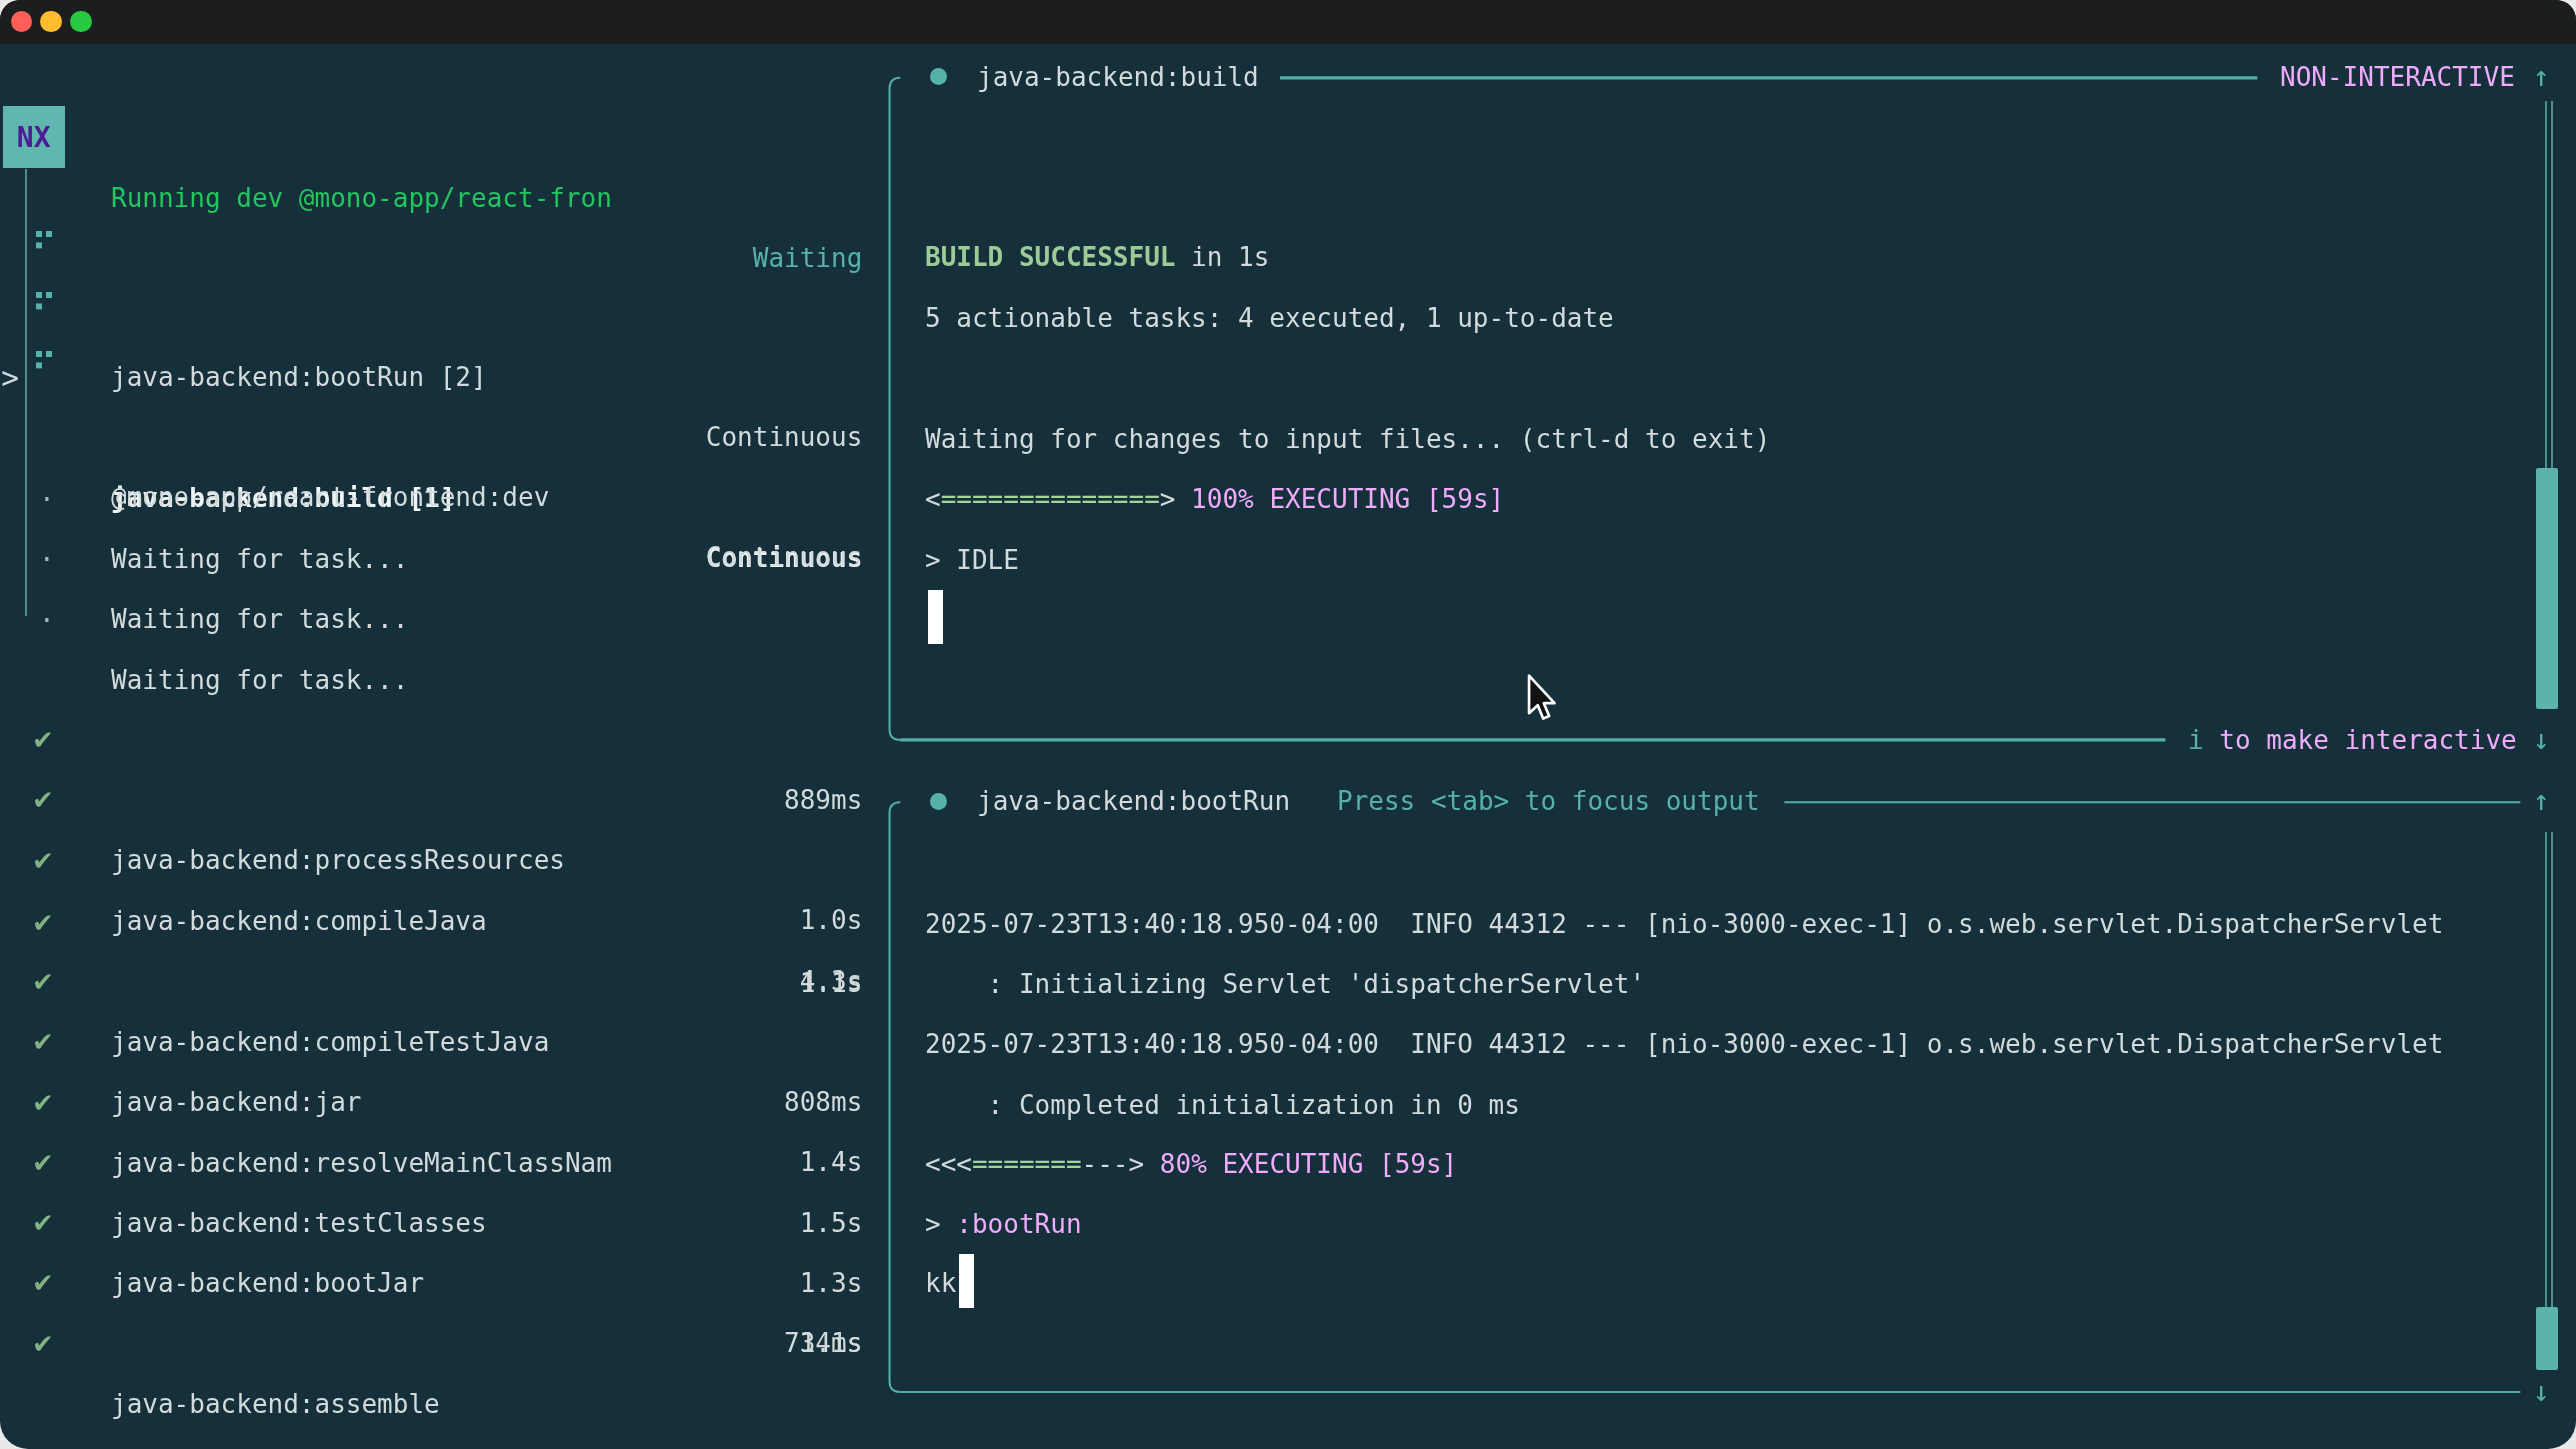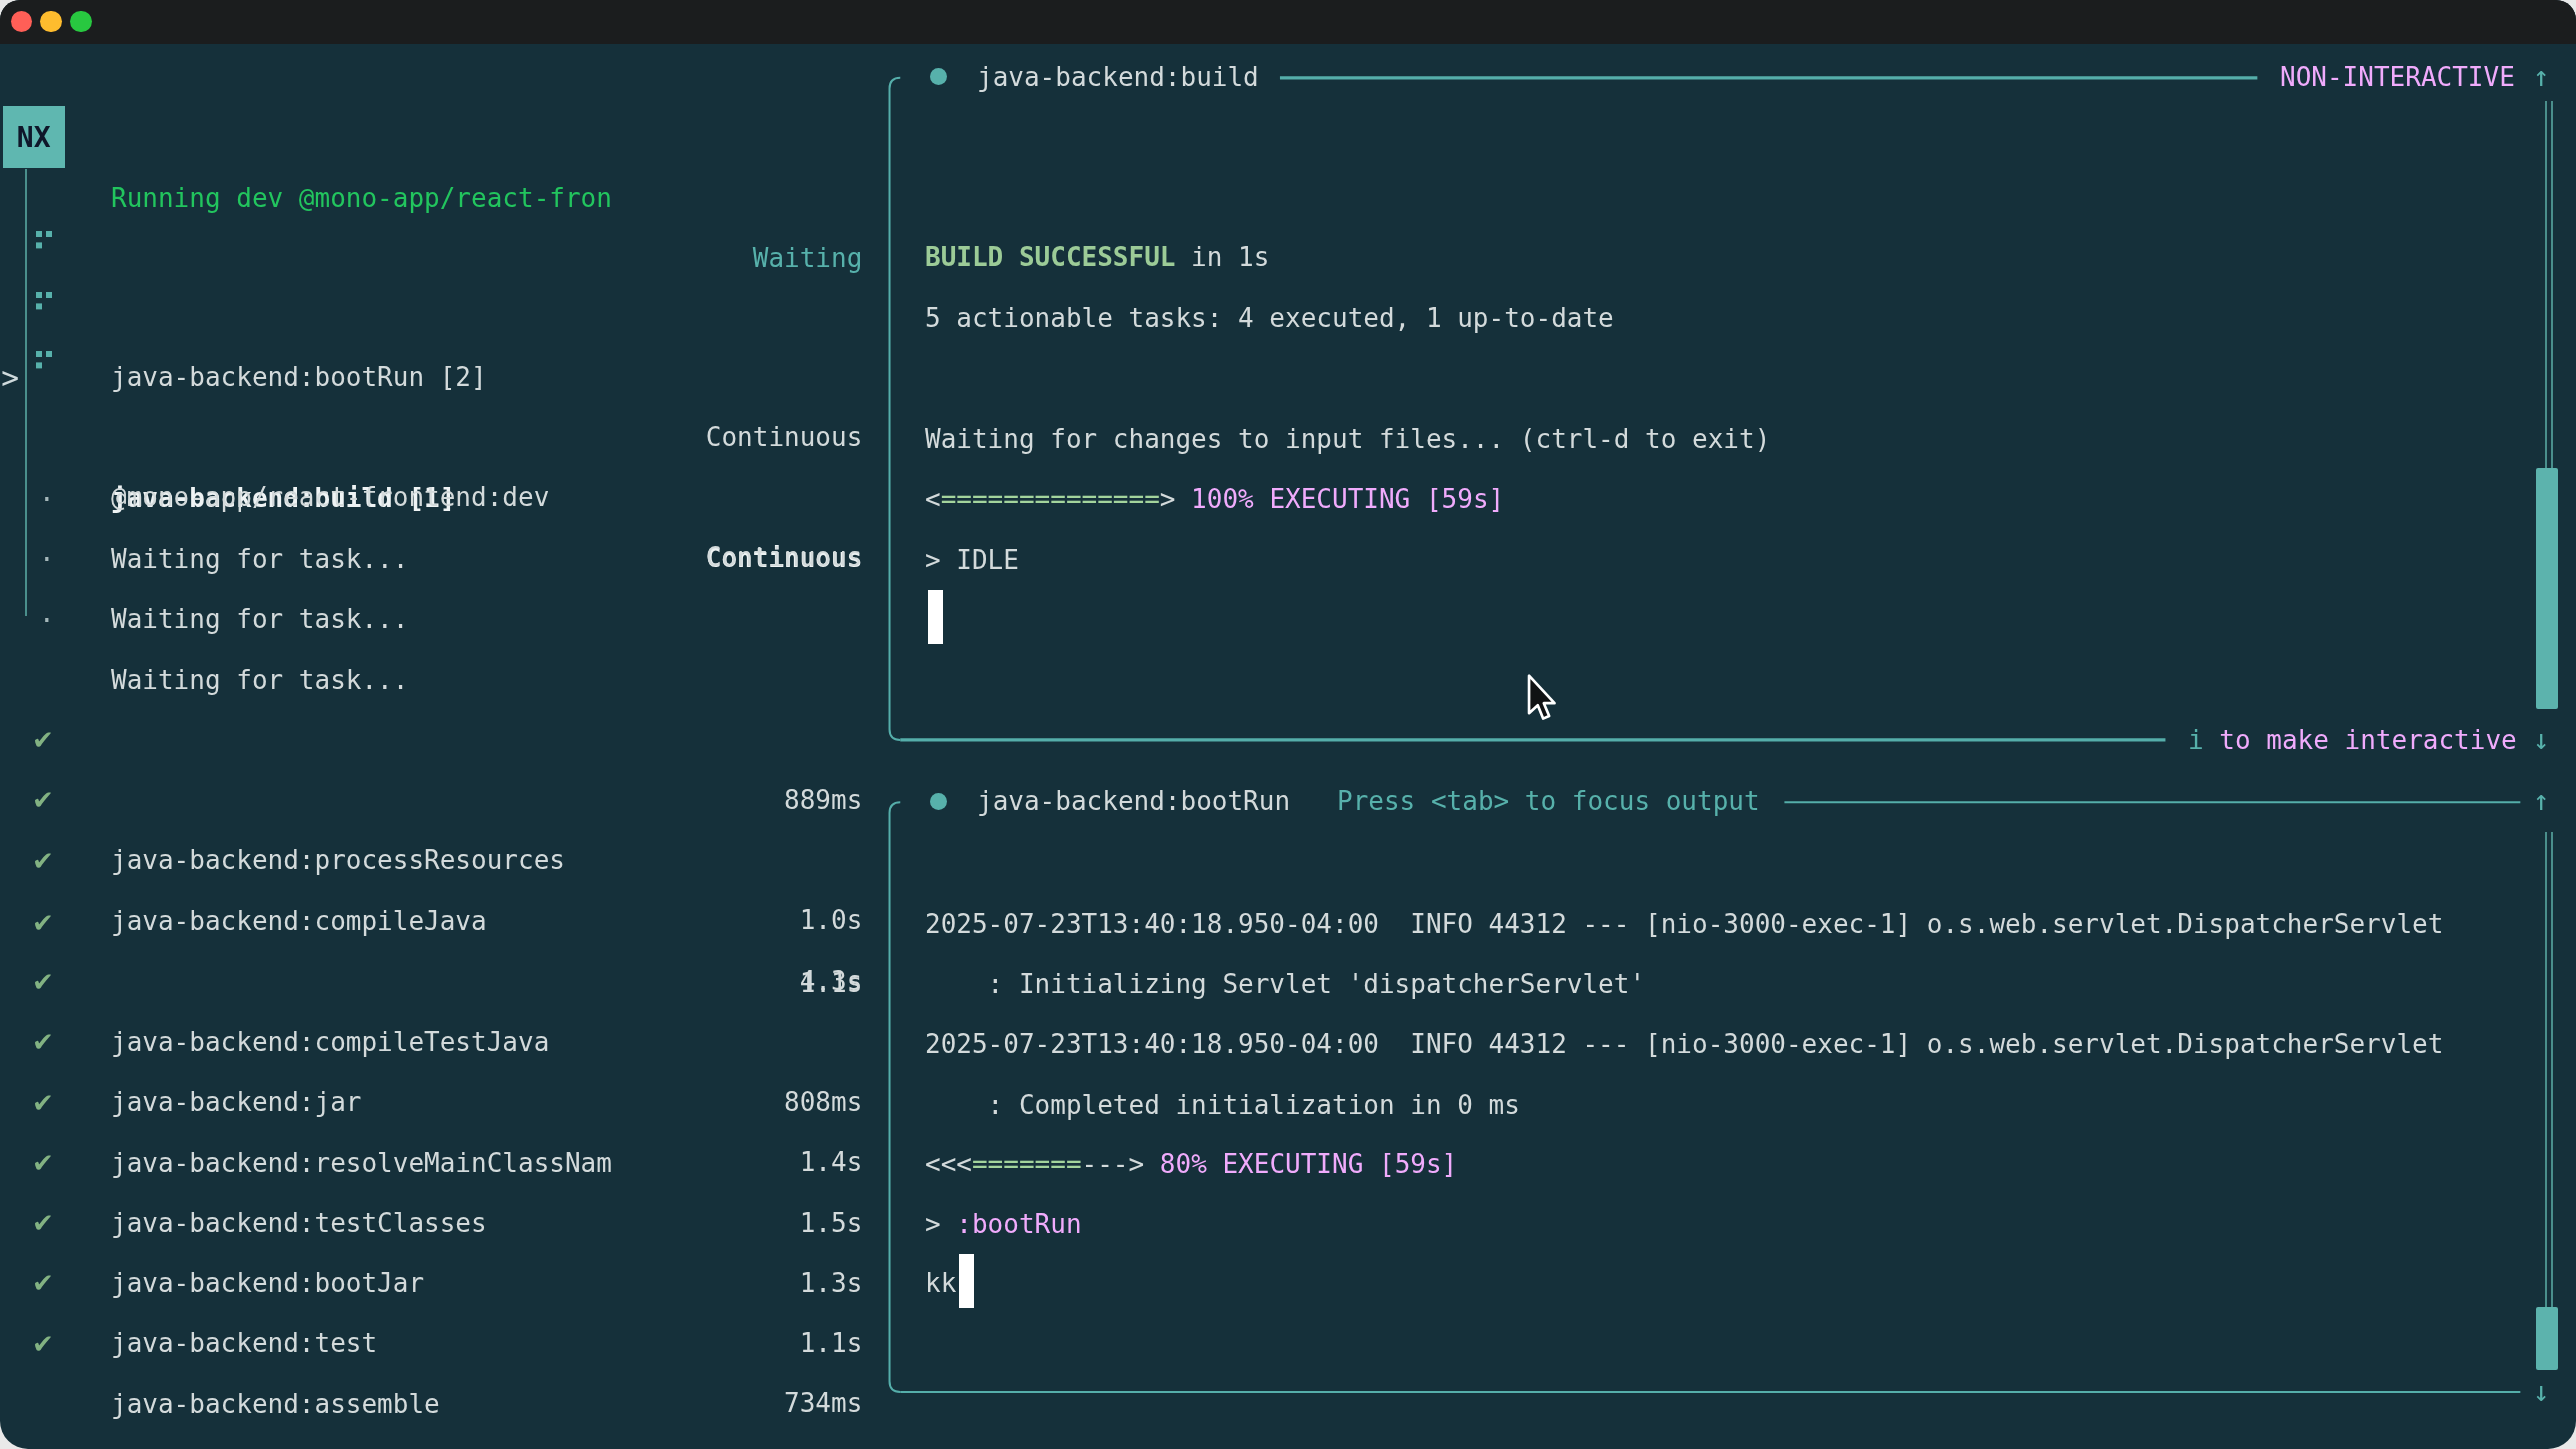--- a/index.html
+++ b/index.html
@@ -28,21 +28,21 @@
   .row.sel .name,.row.sel .stat{font-weight:bold;color:#eef3f4;}
   .chk{position:absolute;left:32px;color:#82b282;font-family:"DejaVu Sans",sans-serif;}
   .blt{position:absolute;left:39px;color:#a5b7ba;}
   .spin{position:absolute;left:36px;top:4px;width:6px;height:6px;background:#57b1ab;
         box-shadow:10px 0 0 0 #57b1ab,0 11.4px 0 0 #57b1ab;}
   .selmark{position:absolute;left:1.3px;font-size:29.5px;color:#cfdadc;}
 
   .treeline{position:absolute;left:25px;top:169px;width:2px;height:447px;background:#4a8f8c;}
 
   .nx{position:absolute;left:2.7px;top:106px;width:62px;height:62px;background:#5fb7b0;
-      color:#0f172a;font-weight:bold;font-size:28px;display:flex;align-items:center;justify-content:center;}
+      color:#4c1d95;font-weight:bold;font-size:28px;display:flex;align-items:center;justify-content:center;}
 
   
   .pdot{position:absolute;width:17.4px;height:17.4px;border-radius:50%;background:#57b1ab;left:930px;}
   .track{position:absolute;width:2px;background:#4a8f8c;}
   .thumb{position:absolute;left:2536px;width:21.5px;background:#5cb3ad;border-radius:2px;}
   .arrow{position:absolute;left:2533px;font-size:28px;line-height:60px;height:60px;color:#57b1ab;}
   .cursorblk{position:absolute;width:14.8px;height:54px;background:#ffffff;}
 
   svg.chrome{position:absolute;left:0;top:0;pointer-events:none;}
   .mouse{position:absolute;left:1525px;top:673px;pointer-events:none;}
@@ -145,21 +145,20 @@
       <span class="name">java-backend:testClasses</span>
       <span class="stat">1.3s</span>
     </div>
     <div class="row" style="top:1133px">
       <span class="chk">✔</span>
       <span class="name">java-backend:bootJar</span>
       <span class="stat">1.1s</span>
     </div>
     <div class="row" style="top:1193px">
       <span class="chk">✔</span>
-      <span class="name">java-backend:test</span>
       <span class="stat">734ms</span>
     </div>
     <div class="row" style="top:1254px">
       <span class="chk">✔</span>
       <span class="name">java-backend:assemble</span>
       <span class="stat">774ms</span>
     </div>
 
     <div class="row" style="top:1375px">
       <span style="position:absolute;left:32px"></span>

